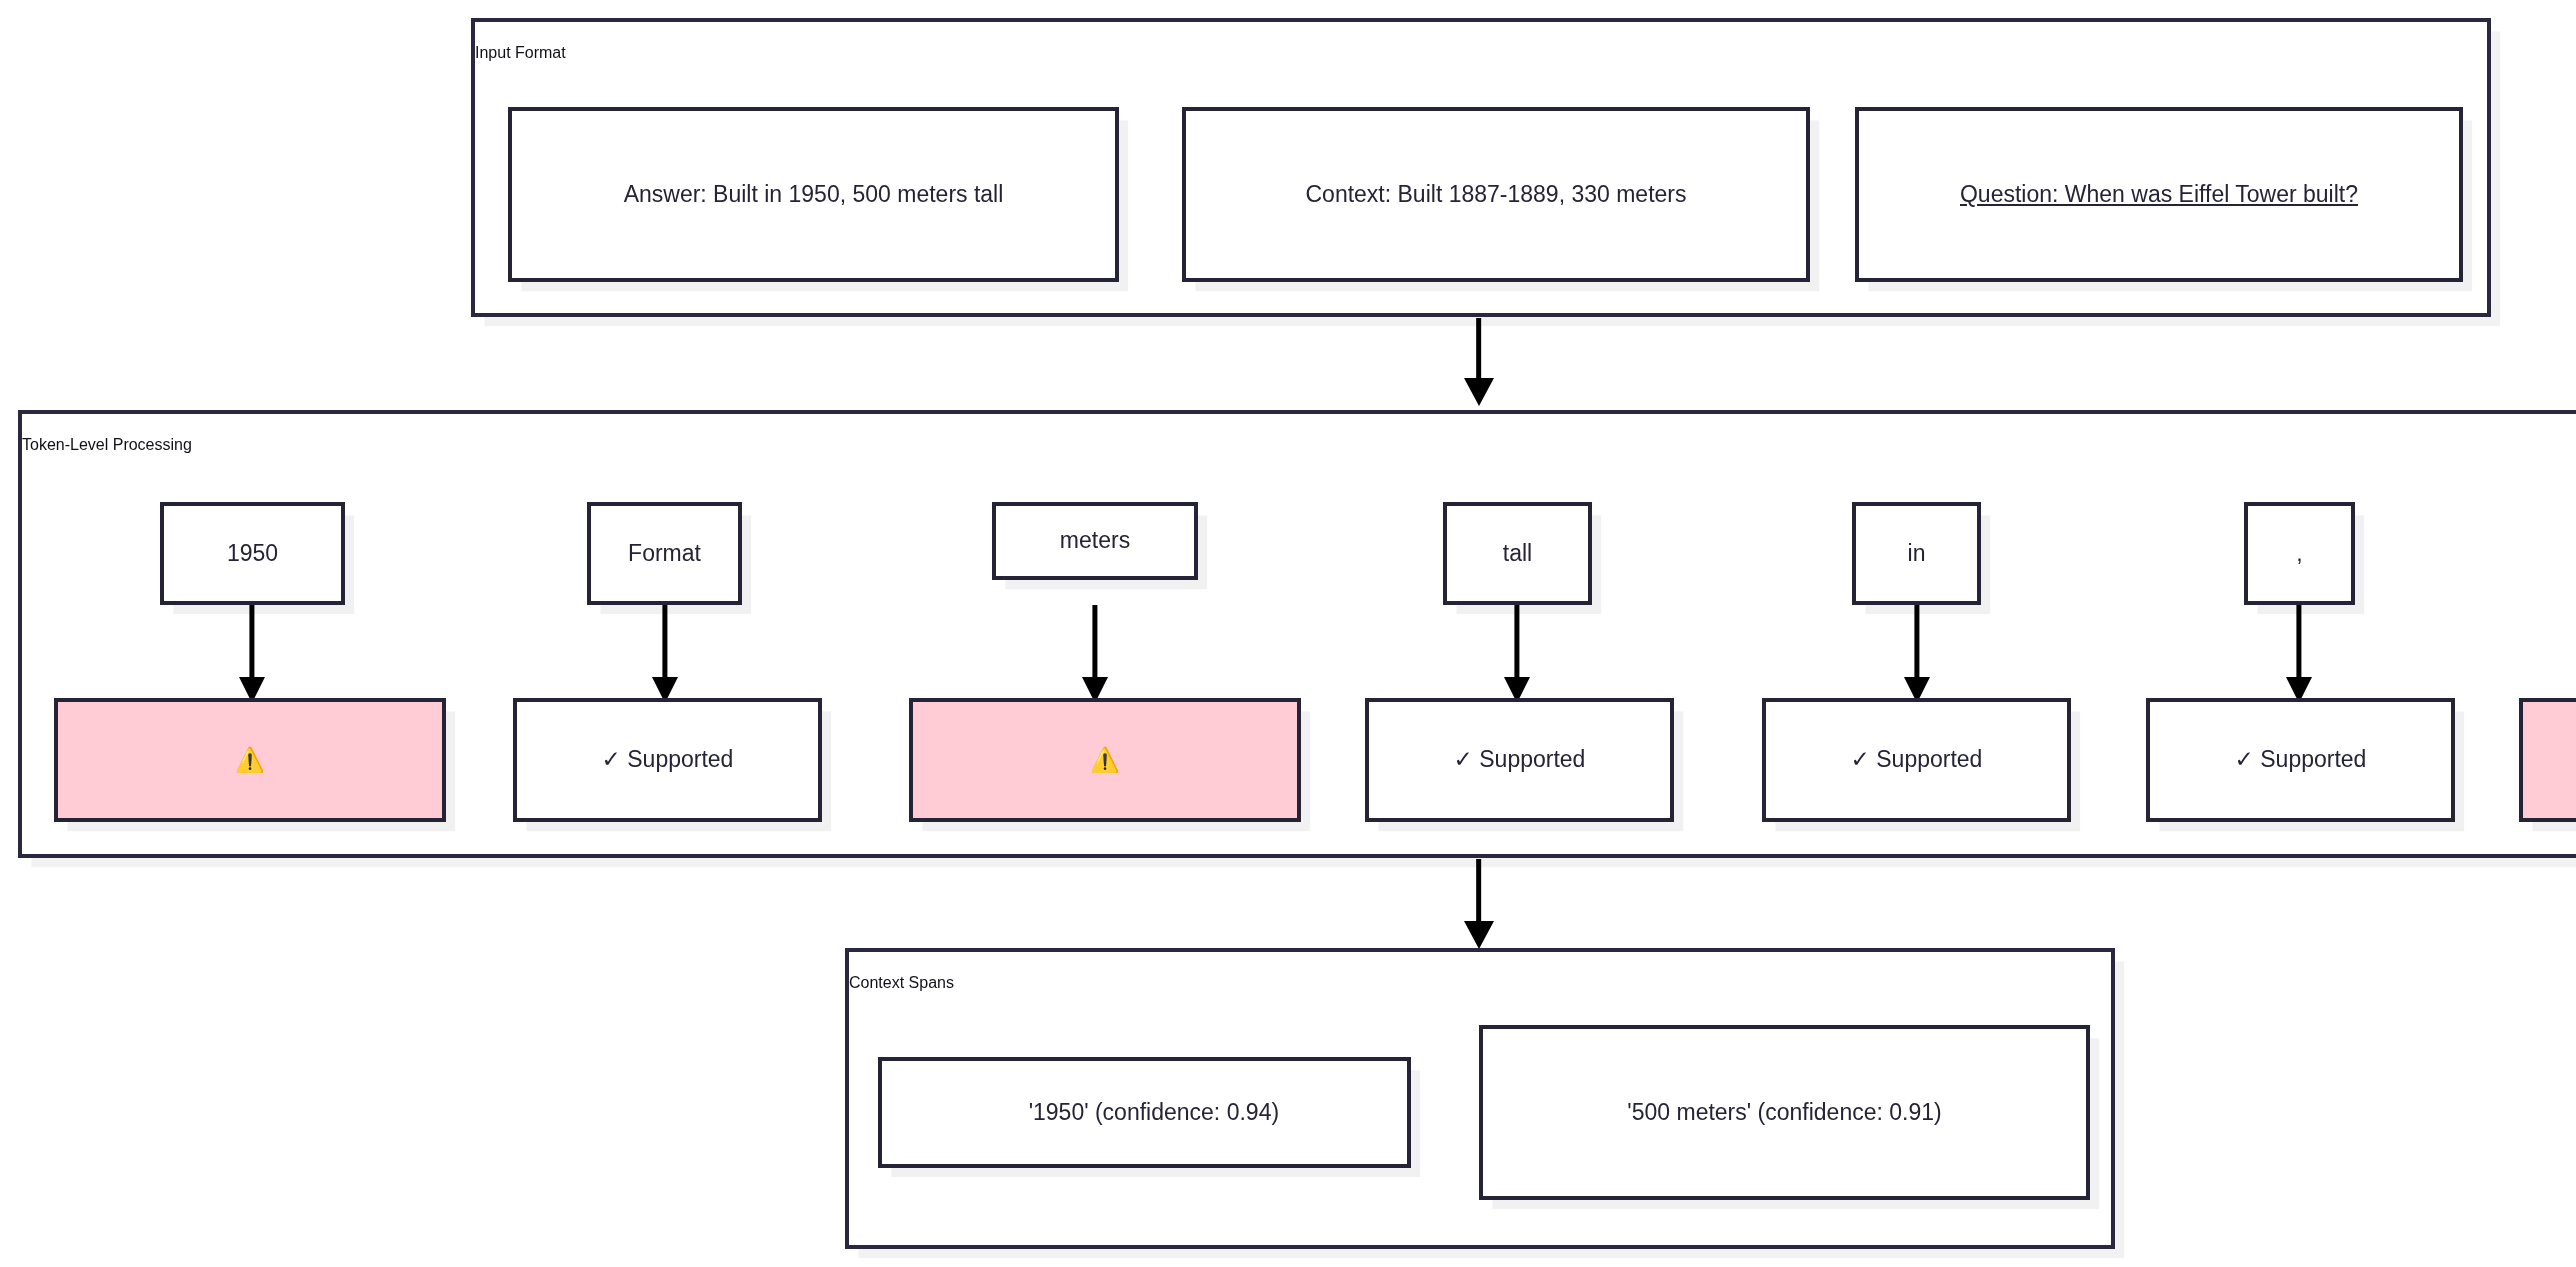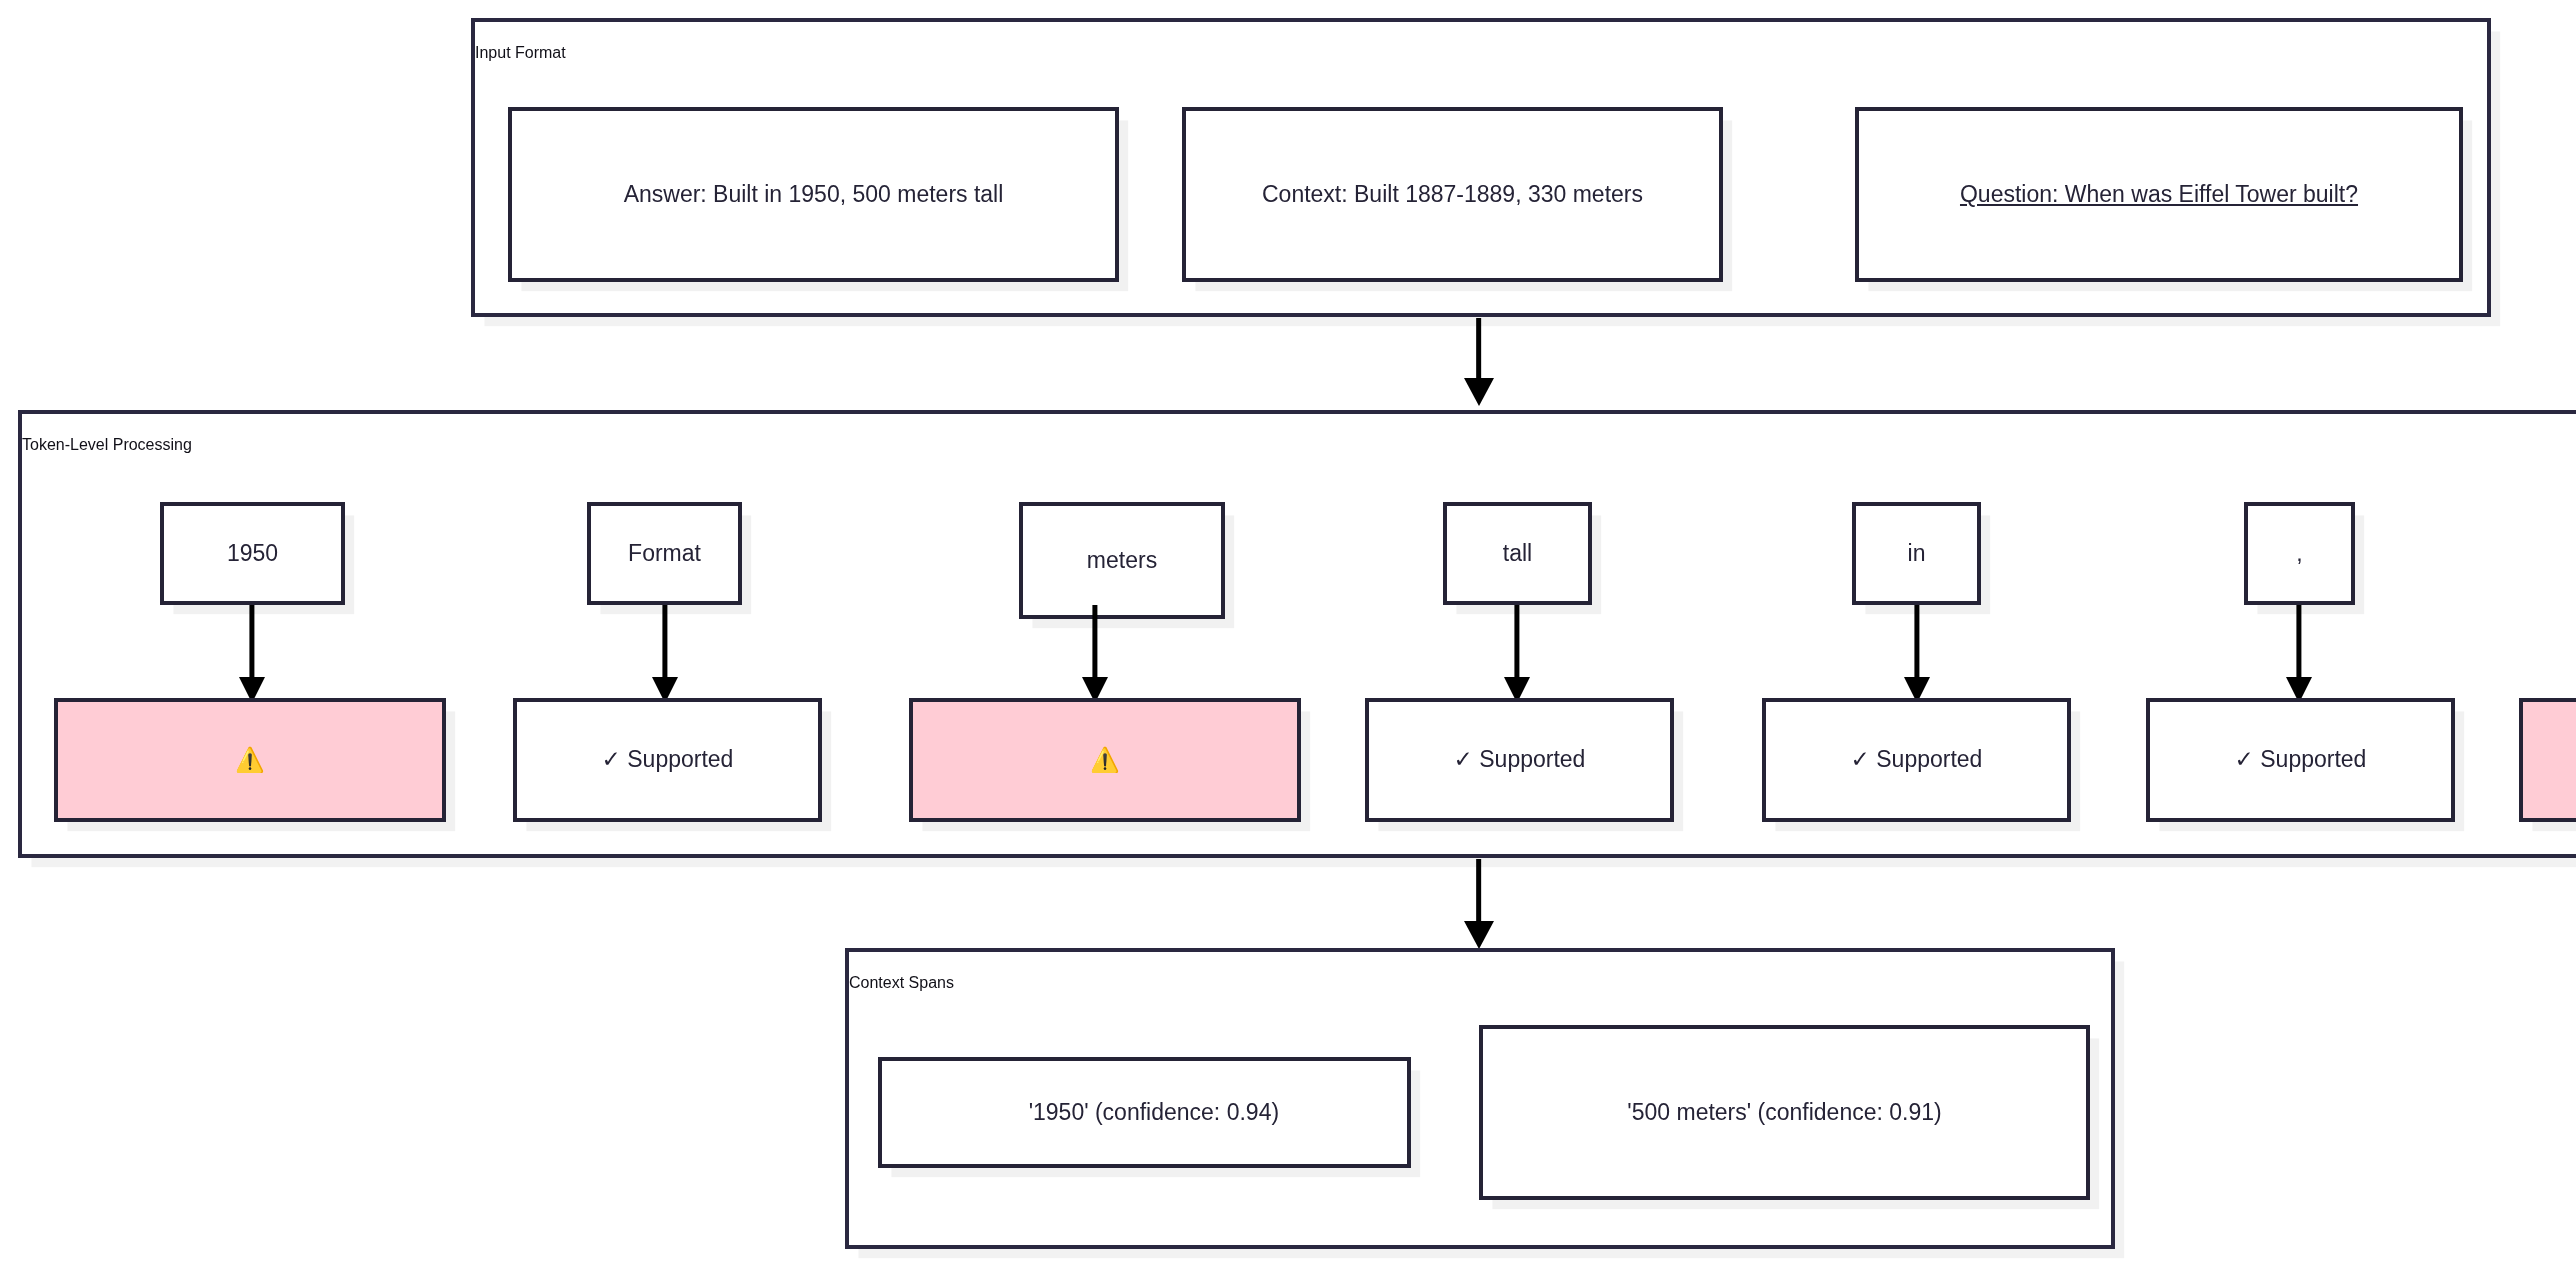--- a/index.html
+++ b/index.html
@@ -96,21 +96,21 @@
 <div id="canvas">
 
   <div class="cluster" style="left:471px; top:18px; width:2020px; height:299px;">
     <div class="cluster-title" style="top:21.6px;">Input Format</div>
   </div>
 
   <div class="box nodetext" style="left:502px; top:107px; width:611px; height:175px;margin-left:6px;">
     <span>Answer: Built in 1950, 500 meters tall</span>
   </div>
 
-  <div class="box nodetext" style="left:1182px; top:107px; width:541px; height:175px;">
+  <div class="box nodetext" style="left:1182px; top:107px; width:628px; height:175px;">
     <span>Context: Built 1887-1889, 330 meters</span>
   </div>
 
   <div class="box nodetext" style="left:1855px; top:107px; width:608px; height:175px;text-decoration:underline;">
     <span>Question: When was Eiffel Tower built?</span>
   </div>
 
   <div class="arrow" style="left:1458px; top:318px; width:41px; height:88px;">
     <div class="shaft" style="width:5.7px; height:62px;"></div>
     <div class="head" style="border-left-width:15.5px; border-right-width:15.5px; border-top-width:28px;"></div>
@@ -119,21 +119,21 @@
   <div class="cluster" style="left:18px; top:410px; width:2919px; height:448px;">
     <div class="cluster-title" style="top:21.6px;">Token-Level Processing</div>
   </div>
 
   <div class="box nodetext" style="left:160px; top:502px; width:185px; height:103px;">
     <span>1950</span>
   </div>
   <div class="box nodetext" style="left:587px; top:502px; width:155px; height:103px;">
     <span>Format</span>
   </div>
-  <div class="box nodetext" style="left:992px; top:502px; width:206px; height:117px;margin-left:27px;">
+  <div class="box nodetext" style="left:992px; top:502px; width:206px; height:78px;">
     <span>meters</span>
   </div>
   <div class="box nodetext" style="left:1443px; top:502px; width:149px; height:103px;">
     <span>tall</span>
   </div>
   <div class="box nodetext" style="left:1852px; top:502px; width:129px; height:103px;">
     <span>in</span>
   </div>
   <div class="box nodetext" style="left:2244px; top:502px; width:111px; height:103px;">
     <span>,</span>

